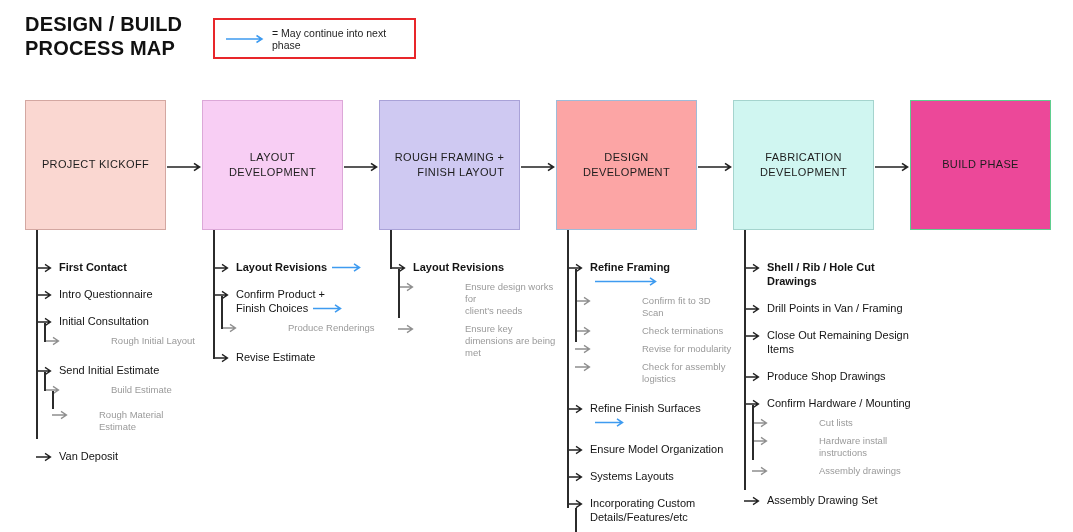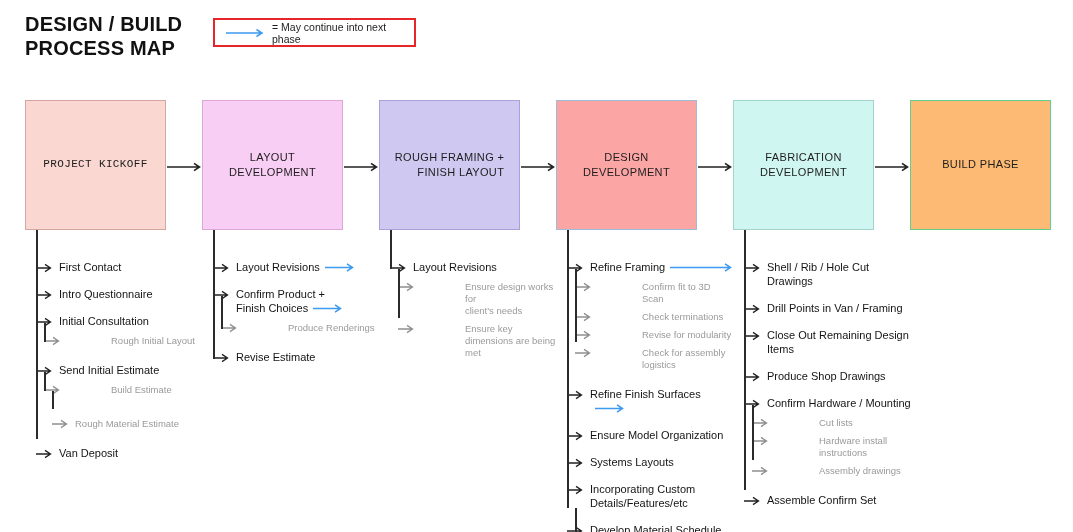--- a/index.html
+++ b/index.html
@@ -11,39 +11,39 @@
     overflow:hidden;
   }
   .canvas { position:absolute; inset:0; }
   .title {
     position:absolute; left:25px; top:13px;
     font-size:20px; font-weight:bold; line-height:1.18;
     color:#111; white-space:pre-line; letter-spacing:0.2px;
   }
   .legend {
     position:absolute; left:213px; top:18px;
-    width:203px; height:29px;
+    width:203px; height:41px;
     border:2px solid #e8262a;
     display:flex; align-items:center; gap:8px; padding:0 11px;
     background:#fff;
   }
   .legend-text { font-size:10.5px; color:#1e1e1e; }
   .phase-box {
     position:absolute; top:100px; width:141px; height:130px;
     display:flex; align-items:center; justify-content:center;
     text-align:center; font-size:11px; color:#1d1d1d;
     white-space:pre-line; letter-spacing:0.35px; line-height:1.4;
   }
   .gap-arrow { position:absolute; top:159px; height:12px; }
   .col { position:absolute; top:230px; width:178px; }
   .trow { position:relative; display:flex; align-items:flex-start; }
   .trow.l0 { padding-left:11px; margin-top:13px; font-size:11px; color:#141414; }
   .trow.l1 { padding-left:19px; margin-top:6px;  font-size:9.5px; color:#9a9a9a;gap:44px; }
-  .trow.l2 { padding-left:27px; margin-top:22px;  font-size:9.5px; color:#9a9a9a; }
-  .trow:first-child { margin-top:31px; }
+  .trow.l2 { padding-left:27px; margin-top:13px;  font-size:9.5px; color:#9a9a9a;gap:24px; }
+  .trow:first-child { margin-top:31px;font-weight:bold; }
   .trow.l1 + .trow.l0, .trow.l2 + .trow.l0 { margin-top:17px; }
   .trow .arr { flex:0 0 auto; margin-right:7px; margin-top:2px; line-height:0; }
   .trow.l1 .arr, .trow.l2 .arr { margin-top:1px; }
   .trow .lbl { white-space:pre-line; line-height:1.27; }
   .cont-arr { vertical-align:-1px; margin-left:5px; }
   .vline { position:absolute; background:#2b2b2b; width:1.6px; }
 </style>
 </head>
 <body>
 
@@ -51,21 +51,21 @@
   <div class="title">DESIGN / BUILD
 PROCESS MAP</div>
   <div class="legend">
     <span class="legend-arrow" style="line-height:0;">
       <svg width="38" height="10" viewBox="0 0 38 10">
           <path d="M0 5 H36 M30.5 1.5 L36 5 L30.5 8.5" stroke="#3e9bf0" fill="none" stroke-width="1.5"></path>
         </svg>
     </span>
     <span class="legend-text">= May continue into next phase</span>
   </div>
-<div class="phase-box" style="left: 25px; background: rgb(250, 215, 209); border: 1px solid rgb(211, 167, 161); font-family: Liberation Mono, monospace;">PROJECT KICKOFF</div>
+<div class="phase-box" style="left: 25px; background: rgb(250, 215, 209); border: 1px solid rgb(211, 167, 161);">PROJECT KICKOFF</div>
     <div class="gap-arrow" style="left: 167px;"><svg width="34" height="12" viewBox="0 0 34 12">
         <path d="M0 6 H32.5 M27 2.4 L32.5 6 L27 9.6" stroke="#222222" fill="none" stroke-width="1.6"></path>
       </svg></div>
     <div class="col" style="left: 25px;">
       <div class="trow l0">
         <span class="arr"><svg width="16" height="10" viewBox="0 0 16 10">
             <path d="M0 5 H14.5 M9 1.4 L14.5 5 L9 8.6" stroke="#222" fill="none" stroke-width="1.3"></path>
           </svg></span>
         <span class="lbl">First Contact</span>
       </div>
@@ -312,19 +312,19 @@
       <div class="trow l1">
         <span class="arr"><svg width="16" height="10" viewBox="0 0 16 10">
             <path d="M0 5 H14.5 M9 1.4 L14.5 5 L9 8.6" stroke="#8f8f8f" fill="none" stroke-width="1.3"></path>
           </svg></span>
         <span class="lbl">Assembly drawings</span>
       </div>
       <div class="trow l0">
         <span class="arr"><svg width="16" height="10" viewBox="0 0 16 10">
             <path d="M0 5 H14.5 M9 1.4 L14.5 5 L9 8.6" stroke="#222" fill="none" stroke-width="1.3"></path>
           </svg></span>
-        <span class="lbl">Assemble Confirm Set</span>
+        <span class="lbl">Assembly Drawing Set</span>
       </div>
       <div class="vline" style="left: 11px; top: 0px; height: 260px;"></div>
       <div class="vline" style="left: 19px; top: 175px; height: 54.5px;"></div>
     </div>
-    <div class="phase-box" style="left: 910px; background: #fdba74; border: 1px solid rgb(95, 206, 143);">BUILD PHASE</div>
+    <div class="phase-box" style="left: 910px; background: #ec4899; border: 1px solid rgb(95, 206, 143);">BUILD PHASE</div>
   </div>
 
 </body></html>

